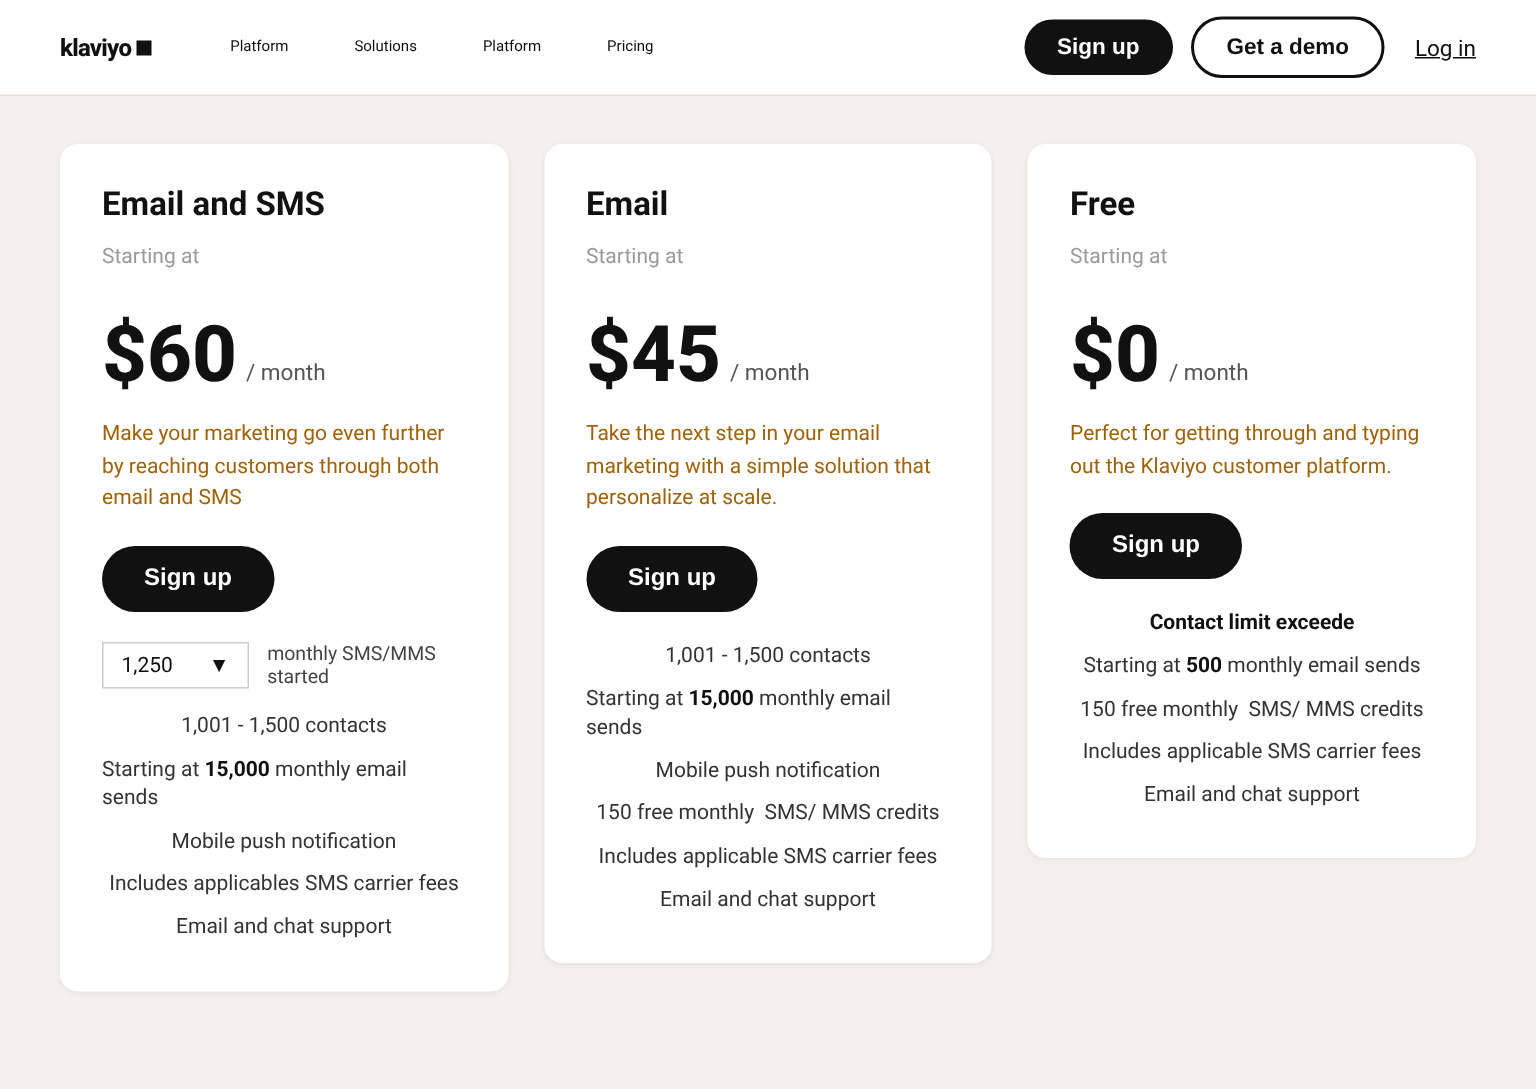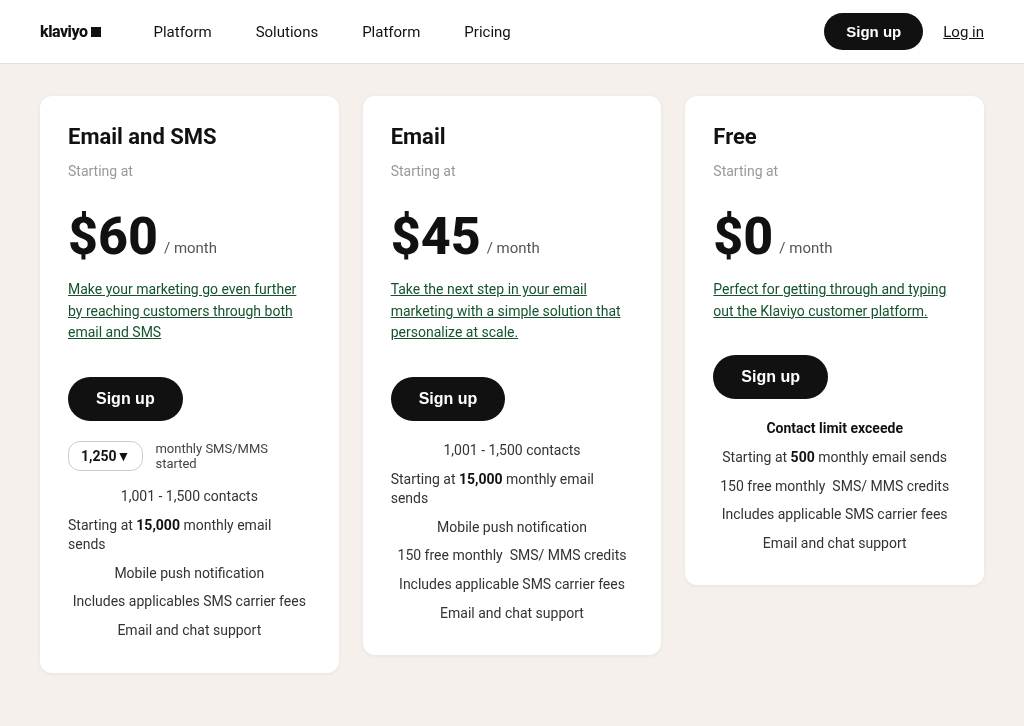--- a/index.html
+++ b/index.html
@@ -42,21 +42,21 @@
 
     .nav-links {
       display: flex;
       gap: 32px;
       flex: 1;
     }
 
     .nav-links a {
       text-decoration: none;
       color: #111;
-      font-size: 15px;
+      font-size: 10px;
       font-weight: 400;
       padding-left: 12px;
     }
 
     .nav-actions {
       display: flex;
       align-items: center;
       gap: 12px;
     }
 
@@ -139,24 +139,23 @@
     }
 
     .price-period {
       font-size: 15px;
       color: #555;
       margin-bottom: 6px;
     }
 
     .card-description {
       font-size: 14px;
-      color: #14532d;
+      color: #a16207;
       line-height: 1.55;
-      margin-bottom: 33px;
-      text-decoration: underline;
+      margin-bottom: 20px;
     }
 
     .btn-signup-card {
       background: #111;
       color: #fff;
       border: none;
       border-radius: 999px;
       padding: 13px 28px;
       font-size: 16px;
       font-weight: 700;
@@ -168,30 +167,30 @@
     
     .sms-selector {
       display: flex;
       align-items: center;
       gap: 12px;
       margin-bottom: 16px;
     }
 
     .sms-dropdown {
       border: 1px solid #ccc;
-      border-radius: 12px;
+      border-radius: 0;
       padding: 6px 12px;
       font-size: 14px;
       display: flex;
       align-items: center;
-      gap: 0;
+      gap: 24px;
       cursor: pointer;
       background: #fff;
       color: #111;
-      font-weight: 700;
+      font-weight: 400;
     }
 
     .sms-label {
       font-size: 13px;
       color: #444;
     }
 
     
     .feature-list {
       list-style: none;
@@ -221,20 +220,21 @@
       <span class="nav-logo-square"></span>
   </div>
   <div class="nav-links">
     <a>Platform</a>
     <a>Solutions</a>
     <a>Platform</a>
     <a>Pricing</a>
   </div>
   <div class="nav-actions">
     <button class="btn-signup-nav">Sign up</button>
+    <button class="btn-demo-nav">Get a demo</button>
     <a class="nav-login">Log in</a>
   </div>
 </nav>
 
 <div class="pricing-section">
 
   <div class="pricing-card">
     <div class="card-title">Email and SMS</div>
     <div class="starting-at">Starting at</div>
     <div class="price-row">

